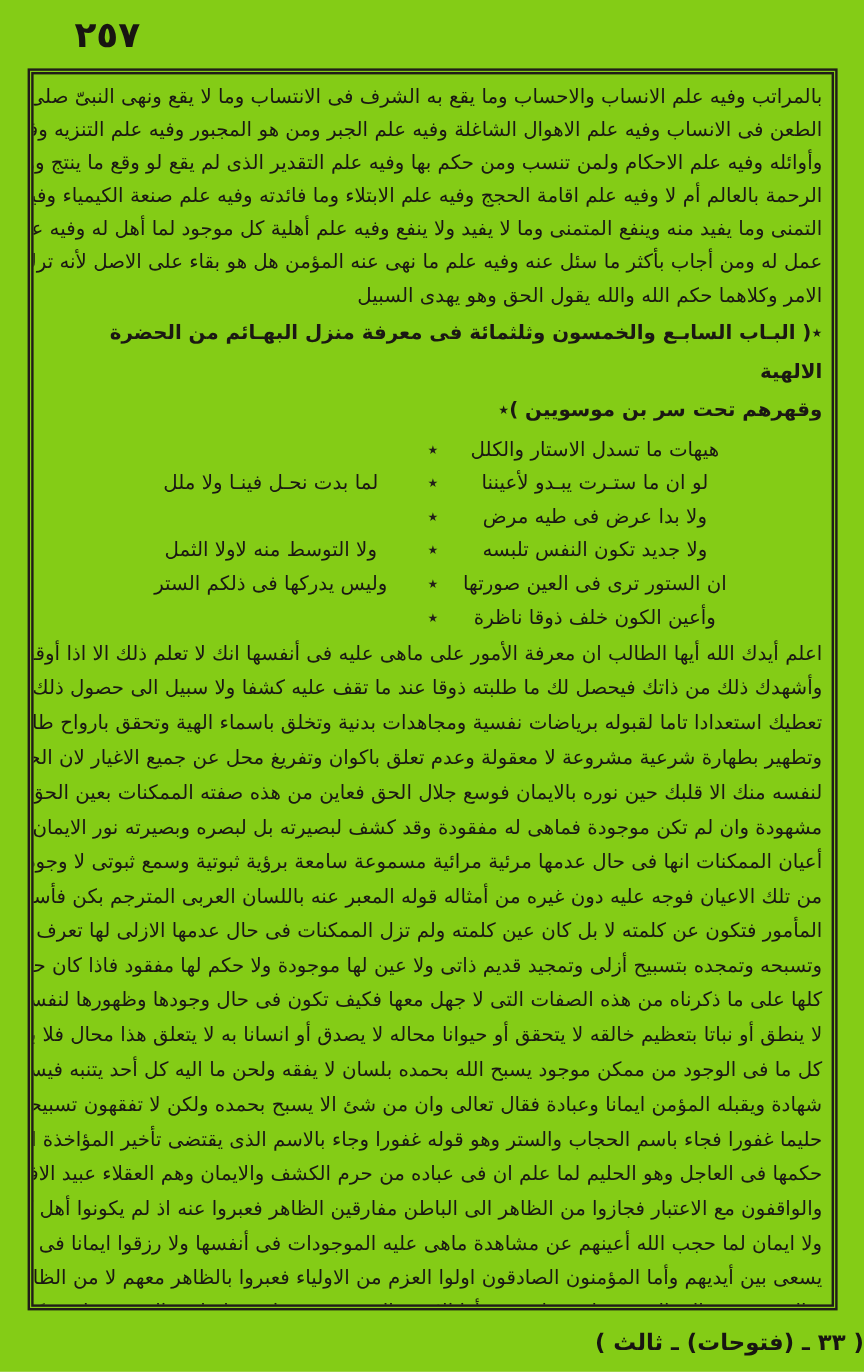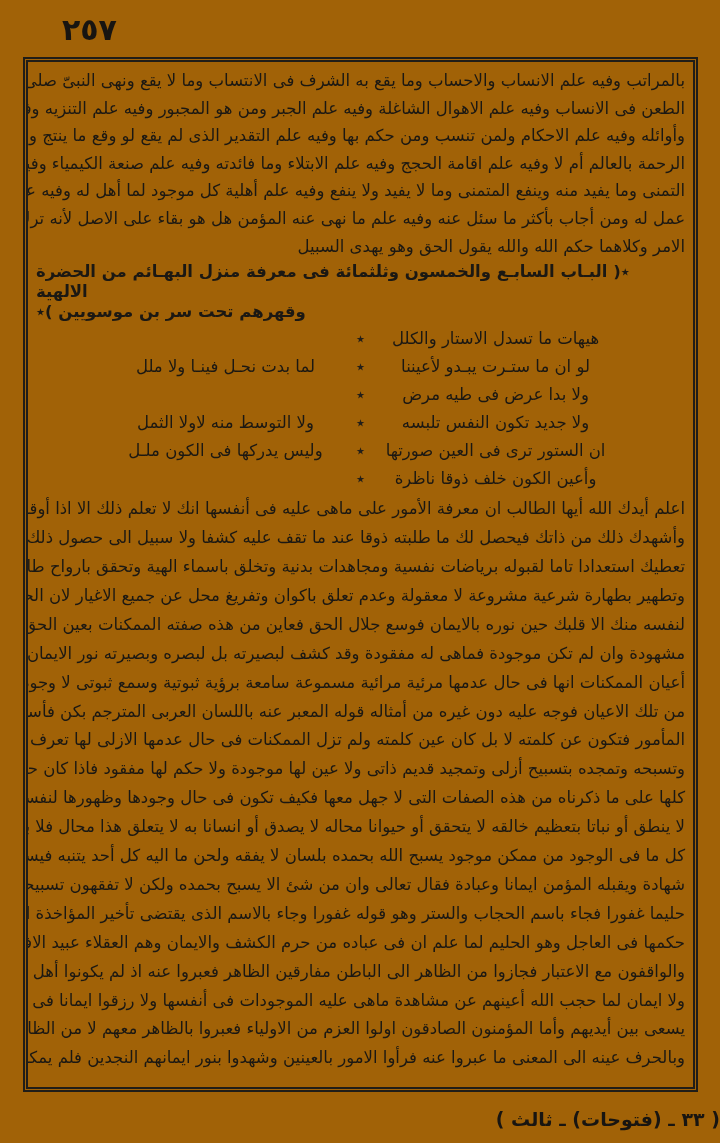--- a/index.html
+++ b/index.html
@@ -4,21 +4,21 @@
 <style>
   html,body{margin:0;padding:0;}
   body{
     width:720px;height:1143px;
     background:#eceae3;
     font-family:"DejaVu Sans",sans-serif;
   }
   .page{
     position:relative;
     width:720px;height:1143px;
-    background:#a16207;
+    background:#84cc16;
     color:#1b1813;
     direction:rtl;
     overflow:hidden;
   }
   .page-number{
     position:absolute;
     top:12px;left:62px;
     font-size:30px;
     font-weight:bold;
     letter-spacing:1px;
@@ -40,24 +40,24 @@
     text-align-last:justify;
     white-space:nowrap;
     direction:rtl;
   }
   .par1 .line:last-child{
     text-align-last:right;
     white-space:normal;
   }
   .par2 .line{line-height:28.9px;}
   .heading{
-    text-align:left;
+    text-align:right;
     font-weight:bold;
     font-size:16.5px;
-    line-height:20px;
+    line-height:32px;
     margin:2px 0 3px 0;
   }
   .verses{margin:1px 0 2px 0;}
   .verse{
     display:grid;
     grid-template-columns:1fr 34px 1fr;
     width:78%;
     margin:0 auto;
     font-size:16.5px;
     line-height:28px;
@@ -115,21 +115,21 @@
           <span class="star">٭</span>
         </div>
         <div class="verse">
           <span class="hemi">ولا جديد تكون النفس تلبسه</span>
           <span class="star">٭</span>
           <span class="hemi">ولا التوسط منه لاولا الثمل</span>
         </div>
         <div class="verse">
           <span class="hemi">ان الستور ترى فى العين صورتها</span>
           <span class="star">٭</span>
-          <span class="hemi">وليس يدركها فى الكون ملـل</span>
+          <span class="hemi">وليس يدركها فى ذلكم الستر</span>
         </div>
         <div class="verse">
           <span class="hemi">وأعين الكون خلف ذوقا ناظرة</span>
           <span class="star">٭</span>
         </div>
       </div>
 
     <div class="prose par2">
         <div class="line">اعلم أيدك الله أيها الطالب ان معرفة الأمور على ماهى عليه فى أنفسها انك لا تعلم ذلك الا اذا أوقفك الله عليك من نفسك</div>
         <div class="line">وأشهدك ذلك من ذاتك فيحصل لك ما طلبته ذوقا عند ما تقف عليه كشفا ولا سبيل الى حصول ذلك الا بعناية أزلية</div>

